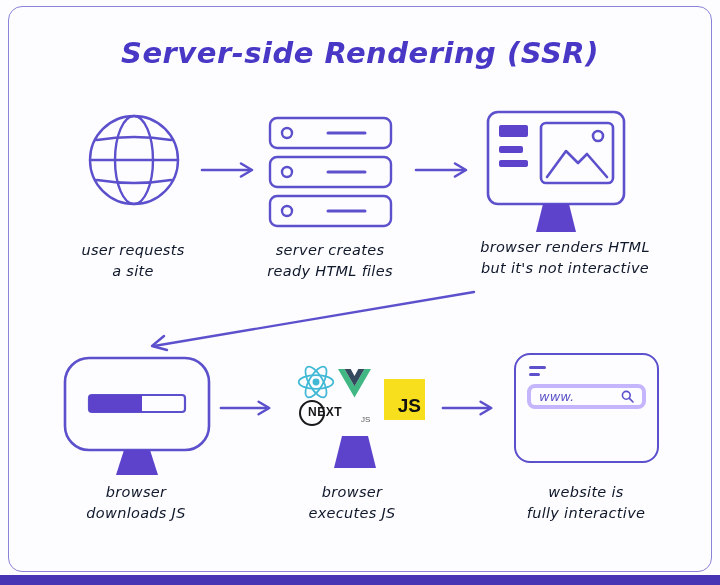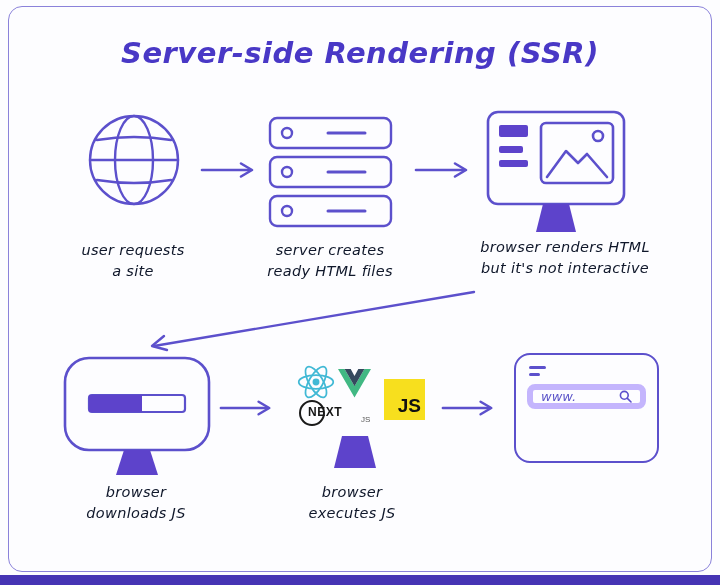--- a/index.html
+++ b/index.html
@@ -28,21 +28,21 @@
     letter-spacing:.3px;
   }
   
   .browser-window{
     position:absolute;left:514px;top:353px;width:141px;height:106px;
     border:2.4px solid #5c50cc;border-radius:16px;
   }
   .menu-line{position:absolute;height:2.5px;background:#5c50cc;border-radius:2px;}
   .address-bar{
     position:absolute;left:11px;right:11px;top:29px;height:25px;
-    border:6px solid #c4b5fd;border-radius:8px;
+    border:4px solid #c4b5fd;border-radius:8px;
     display:flex;align-items:center;justify-content:space-between;
     padding:0 8px;box-sizing:border-box;
   }
   .address-text{font-size:13px;font-style:italic;color:#5a53c8;}
   
   .frameworks{position:absolute;left:285px;top:360px;width:145px;height:112px;}
   .js-badge{
     position:absolute;left:99px;top:19px;width:41px;height:41px;
     background:#f7df1e;display:flex;align-items:flex-end;justify-content:flex-end;
     padding:3px 4px;box-sizing:border-box;
@@ -177,16 +177,18 @@
         <circle cx="5.3" cy="5.3" r="3.9"></circle>
         <path d="M8.4 8.4 L12 12"></path>
       </svg>
     </div>
   </div>
 
   <div class="step-label" style="left:46px;top:482px;width:180px">browser
 downloads JS</div>
   <div class="step-label" style="left:262px;top:482px;width:180px">browser
 executes JS</div>
+  <div class="step-label" style="left:496px;top:482px;width:180px">website is
+fully interactive</div>
 
   <div class="bottom-bar"></div>
 
 </div>
 
 </body></html>

